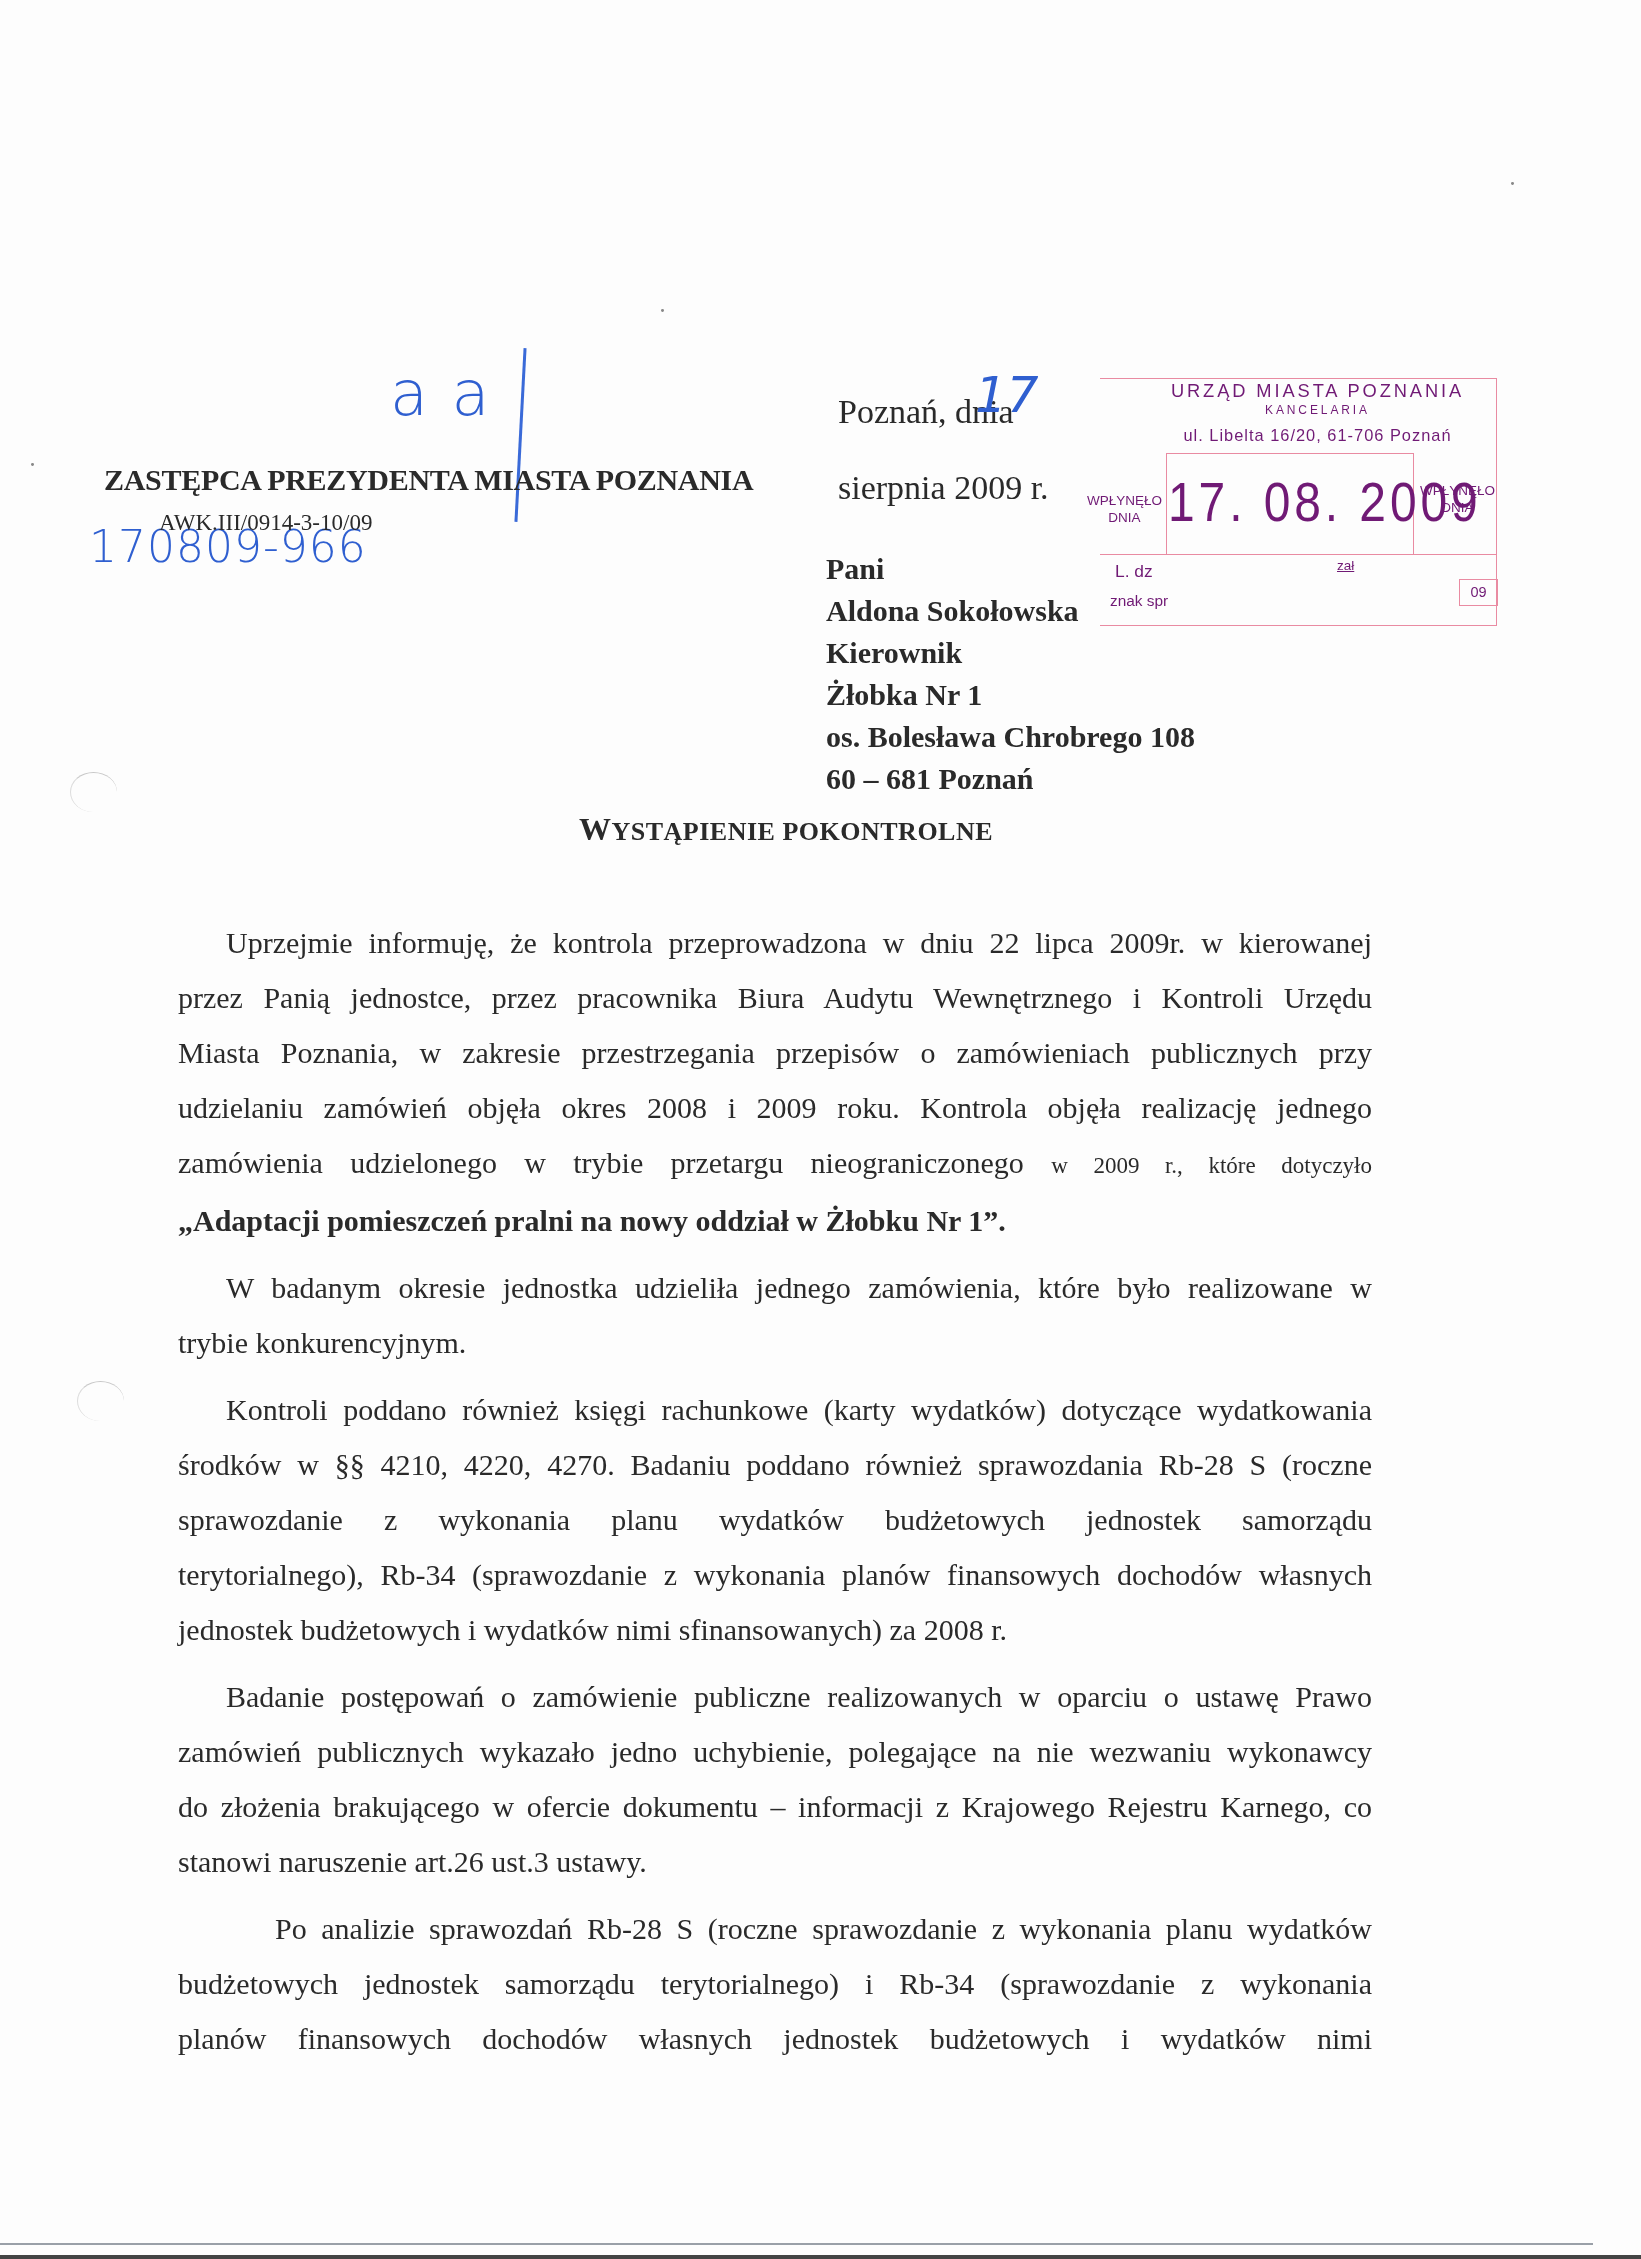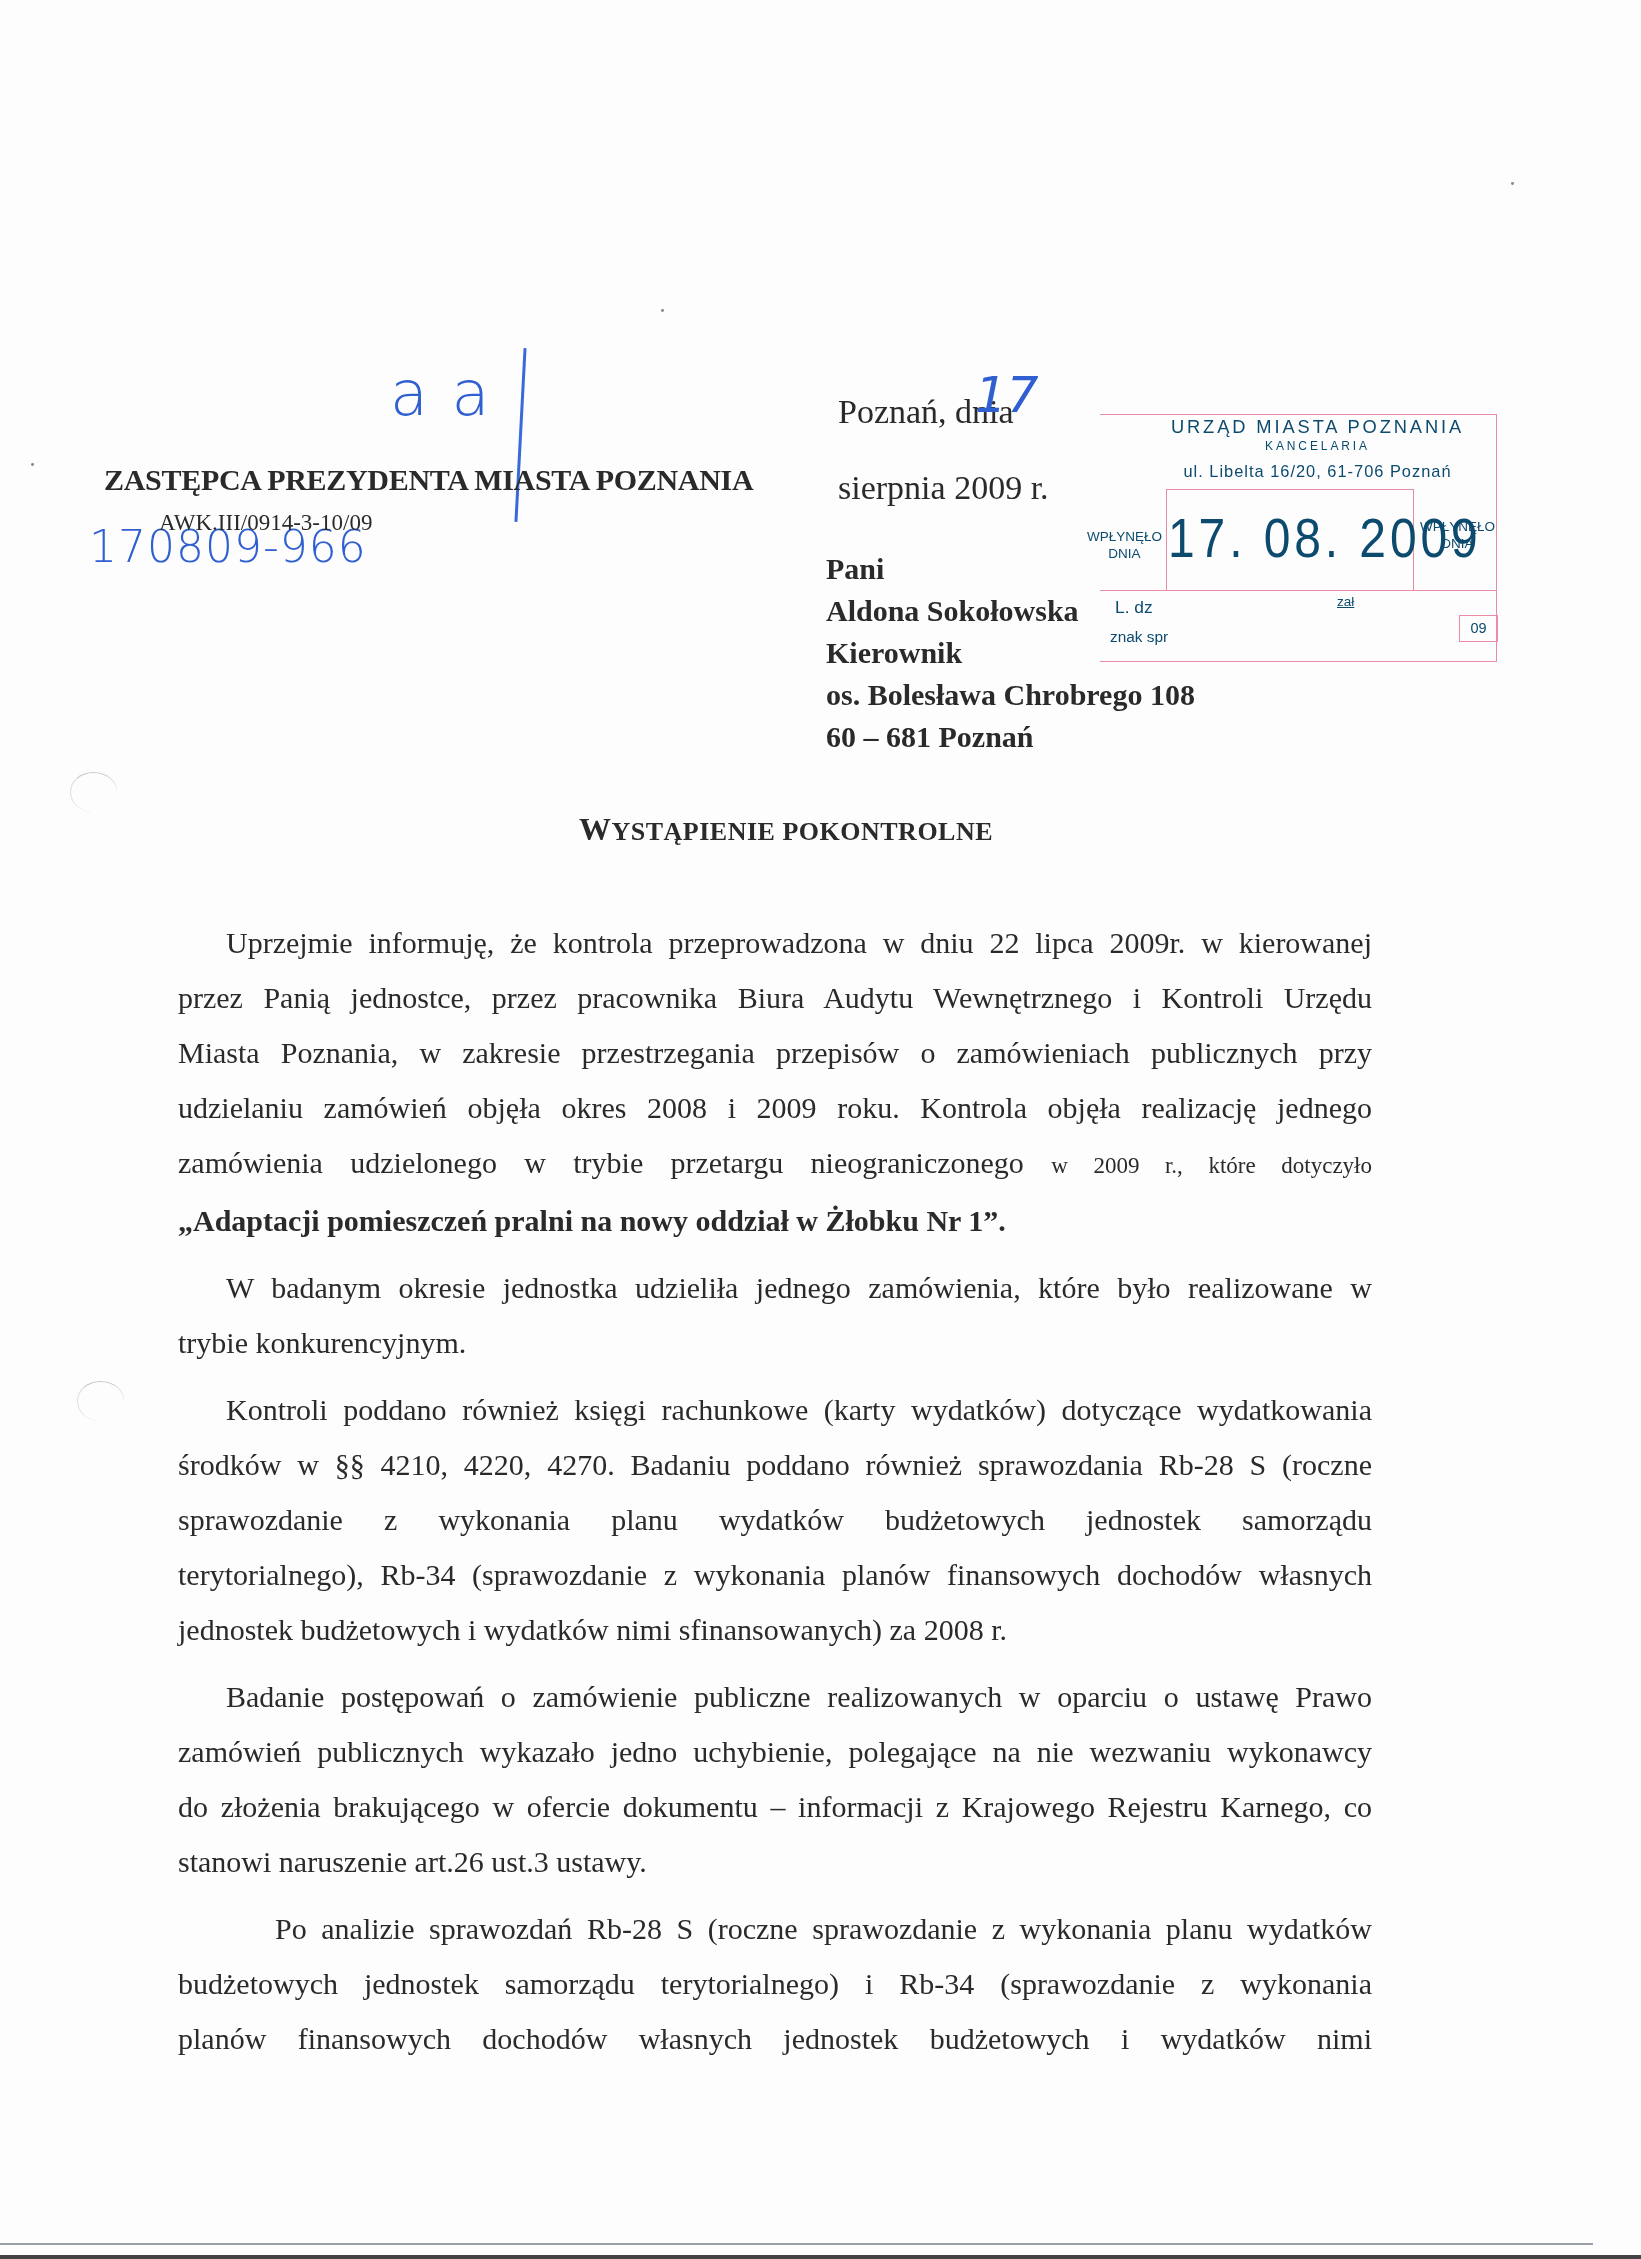--- a/index.html
+++ b/index.html
@@ -23,21 +23,21 @@
 
   
   #date-line { left:821px; top:355px; font-size:34px; white-space:pre; }
   #date-day-gap { display:inline-block; width:58px; }
 
   
   #recipient { left:826px; top:548px; font-size:30px; font-weight:bold; line-height:42px; }
   #recipient div { white-space:nowrap; }
 
   
-  #stamp { left:1081px; top:378px; width:425px; height:251px; color:#0c4a6e; font-family:"Liberation Sans", sans-serif;margin-top:36px; }
+  #stamp { left:1081px; top:378px; width:425px; height:251px; color:#701a75; font-family:"Liberation Sans", sans-serif; }
   #stamp .frame { position:absolute; border:1.9px solid #e98ba2; }
   #stamp .t { position:absolute; text-align:center; white-space:nowrap; }
   #stamp-office { left:48px; top:1.9px; width:377px; font-size:18.3px; letter-spacing:2.9px; }
   #stamp-dept { left:48px; top:25px; width:377px; font-size:12px; letter-spacing:2.9px; }
   #stamp-addr { left:48px; top:48px; width:377px; font-size:16.4px; letter-spacing:1px; }
   #stamp-date { left:87px; top:97px; width:241px; font-size:48px; letter-spacing:3.9px; transform:scaleY(1.15); }
   #stamp-in-l { left:0; top:114px; width:87px; font-size:13.5px; line-height:17.4px; }
   #stamp-in-r { left:328px; top:104px; width:97px; font-size:13.5px; line-height:17.4px; }
   #stamp-ldz { left:34px; top:183px; font-size:17.4px; }
   #stamp-znak { left:29px; top:214px; font-size:15.4px; }
@@ -93,20 +93,21 @@
   <div id="stamp-ldz" class="t">L. dz</div>
   <div id="stamp-zel" class="t">zał</div>
   <div id="stamp-znak" class="t">znak spr</div>
   <div id="stamp-box" class="t">09</div>
 </div>
 
 <div id="recipient" class="abs">
   <div>Pani</div>
   <div>Aldona Sokołowska</div>
   <div>Kierownik</div>
+  <div>Żłobka Nr 1</div>
   <div>os. Bolesława Chrobrego 108</div>
   <div>60 – 681 Poznań</div>
 </div>
 
 <div id="doc-title" class="abs">
   <span class="cap">W</span><span>YSTĄPIENIE POKONTROLNE</span>
 </div>
 
 <div id="body" class="abs">
   <p>

